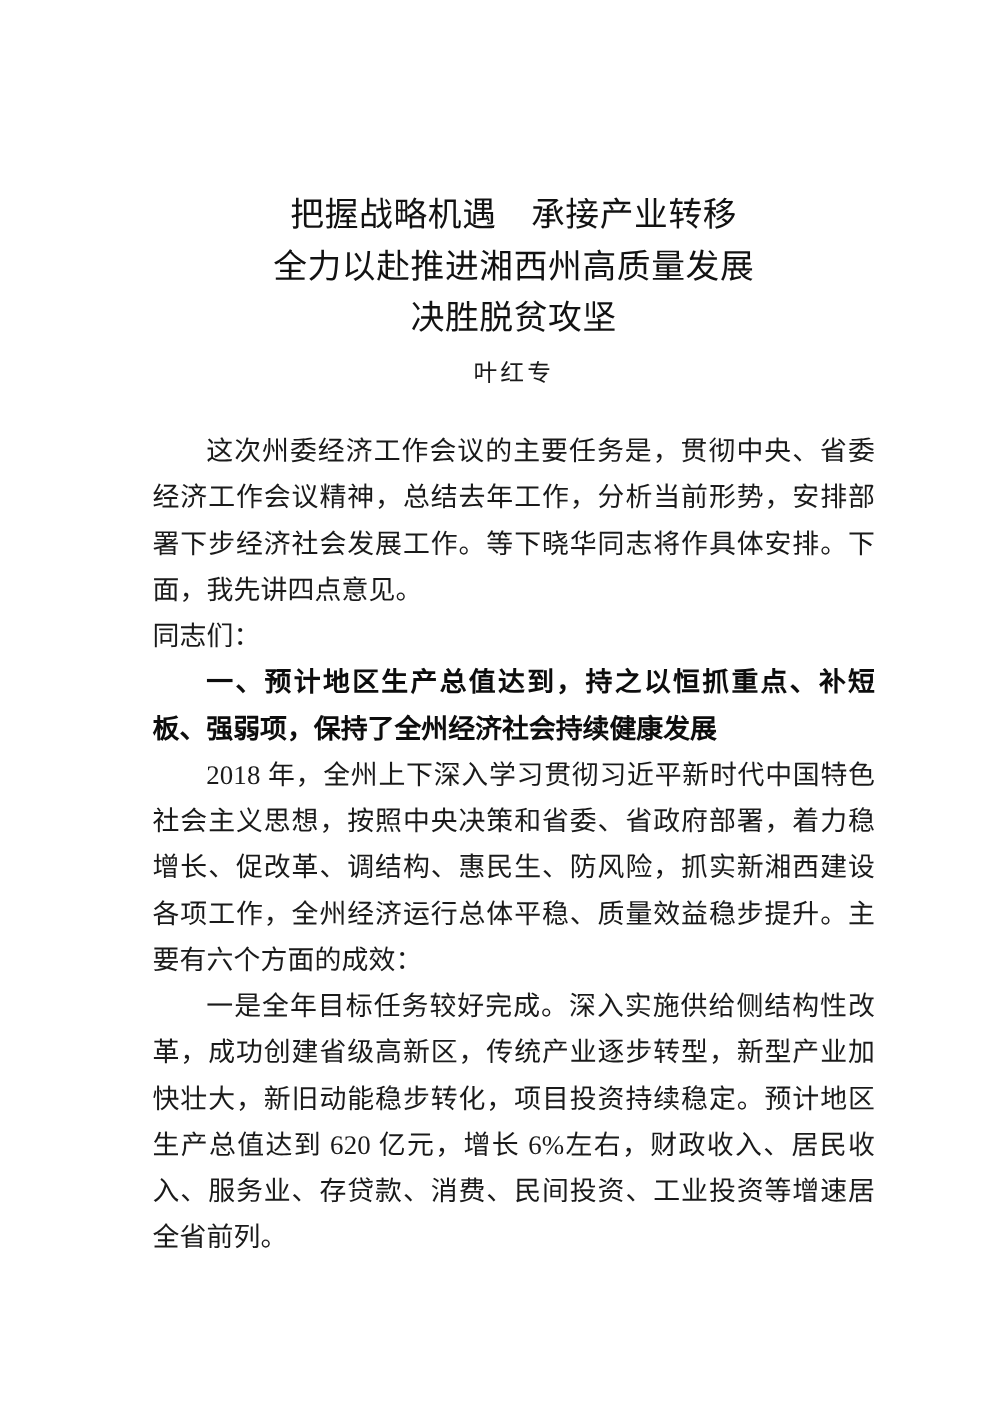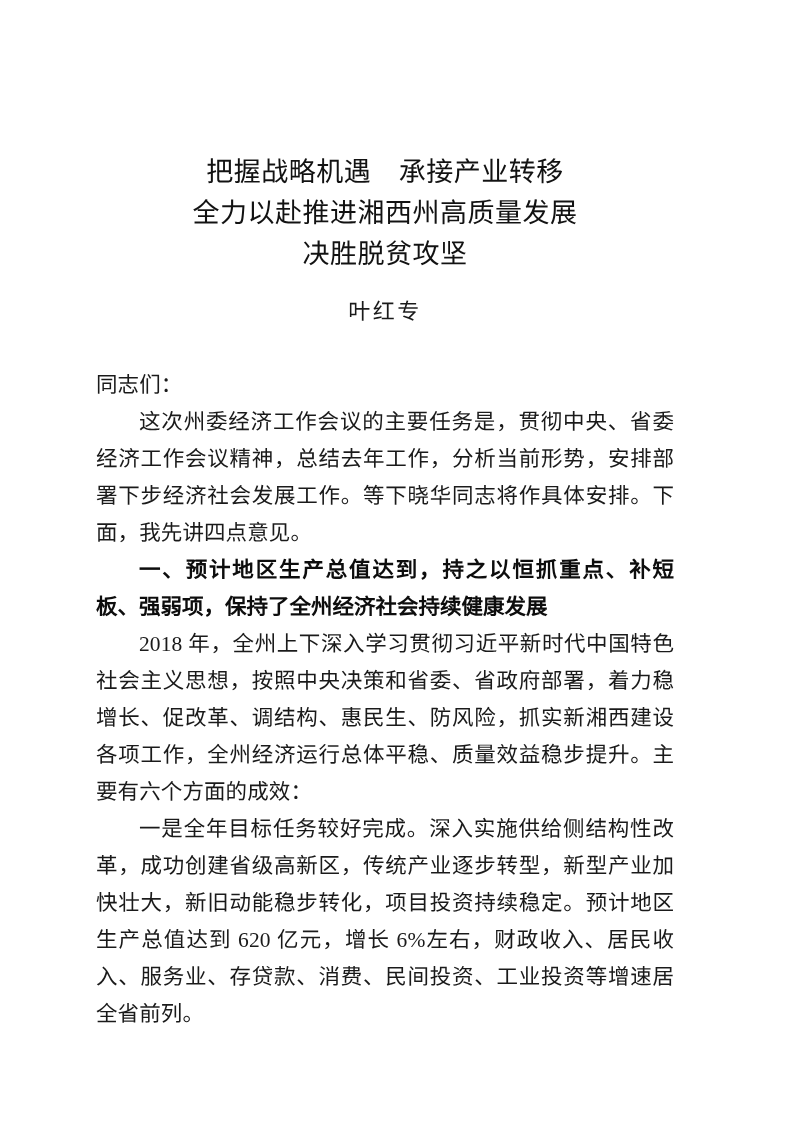--- a/index.html
+++ b/index.html
@@ -17,21 +17,21 @@
     background: #ffffff;
     overflow: hidden;
     box-sizing: border-box;
     font-family: "Liberation Serif", "DejaVu Serif", serif;
     color: #1a1a1a;
     -webkit-font-smoothing: antialiased;
   }
 
   .content {
     position: absolute;
-    left: 96px;
+    left: 122px;
     top: 0;
     width: 578px;
   }
 
   
   .doc-title {
     margin: 0;
     padding-top: 152px;
     text-align: center;
     font-family: "Liberation Sans", "DejaVu Sans", sans-serif;
@@ -41,25 +41,25 @@
     letter-spacing: 0.5px;
     color: #121212;
   }
 
   .doc-title .title-line {
     display: block;
     white-space: pre;
   }
 
   .doc-author {
-    margin: 16px;
+    margin: 4px;
     padding-top: 8px;
     text-align: center;
     font-family: "Liberation Serif", "DejaVu Serif", serif;
-    font-size: 22px;
+    font-size: 19px;
     line-height: 26px;
     letter-spacing: 2.5px;
     color: #1a1a1a;
   }
 
   
   .body-block {
     padding-top: 26px;
   }
 
@@ -101,21 +101,21 @@
 
     <h1 class="doc-title">
       <span class="title-line">把握战略机遇　承接产业转移</span>
       <span class="title-line">全力以赴推进湘西州高质量发展</span>
       <span class="title-line">决胜脱贫攻坚</span>
     </h1>
 
     <p class="doc-author">叶红专</p>
 
     <div class="body-block">
+      <p class="para indent">这次州委经济工作会议的主要任务是，贯彻中央、省委经济工作会议精神，总结去年工作，分析当前形势，安排部署下步经济社会发展工作。等下晓华同志将作具体安排。下面，我先讲四点意见。</p>
       <p class="para salutation">同志们：</p>
-      <p class="para indent">这次州委经济工作会议的主要任务是，贯彻中央、省委经济工作会议精神，总结去年工作，分析当前形势，安排部署下步经济社会发展工作。等下晓华同志将作具体安排。下面，我先讲四点意见。</p>
       <p class="heading-bold">一、预计地区生产总值达到，持之以恒抓重点、补短板、强弱项，保持了全州经济社会持续健康发展</p>
       <p class="para indent">2018 年，全州上下深入学习贯彻习近平新时代中国特色社会主义思想，按照中央决策和省委、省政府部署，着力稳增长、促改革、调结构、惠民生、防风险，抓实新湘西建设各项工作，全州经济运行总体平稳、质量效益稳步提升。主要有六个方面的成效：</p>
       <p class="para indent">一是全年目标任务较好完成。深入实施供给侧结构性改革，成功创建省级高新区，传统产业逐步转型，新型产业加快壮大，新旧动能稳步转化，项目投资持续稳定。预计地区生产总值达到 620 亿元，增长 6%左右，财政收入、居民收入、服务业、存贷款、消费、民间投资、工业投资等增速居全省前列。</p>
     </div>
 
   </div>
 </div>
 
 </body></html>

